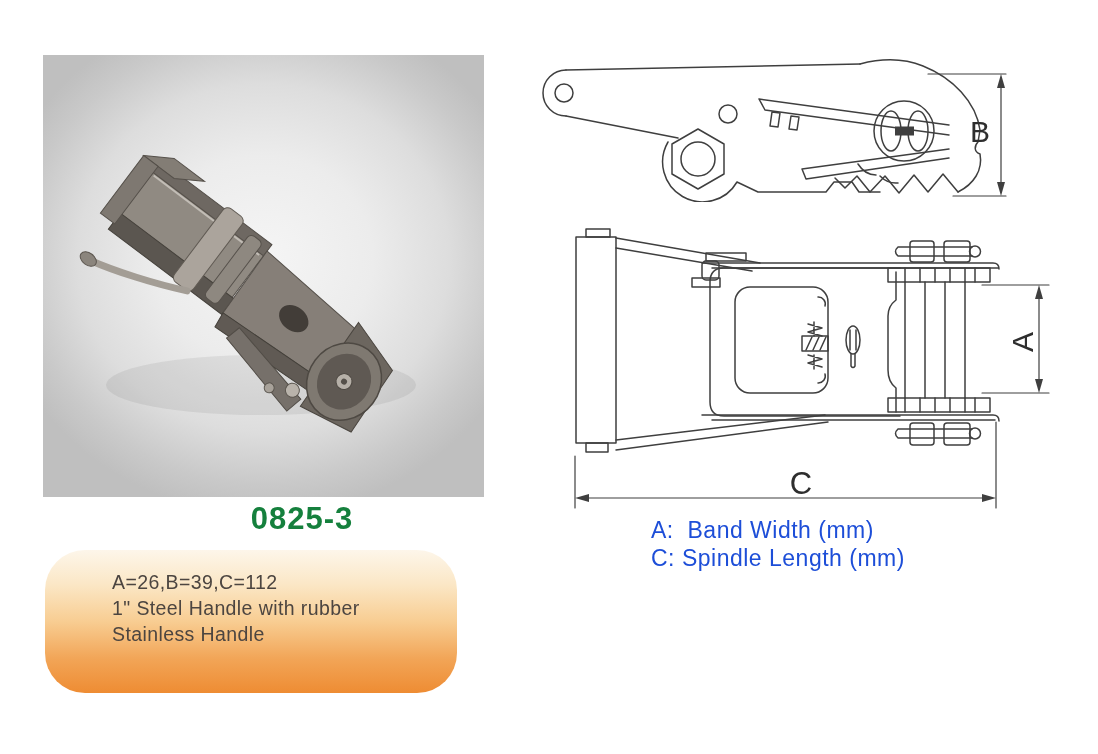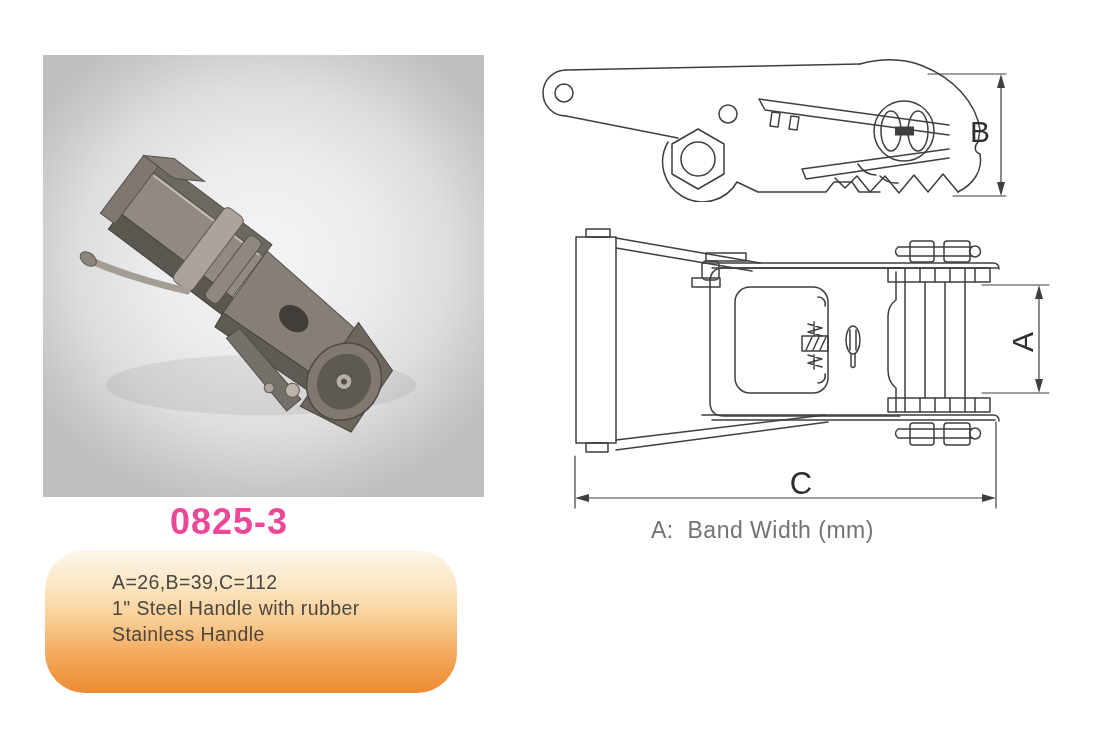--- a/index.html
+++ b/index.html
@@ -6,35 +6,35 @@
   .page{position:relative;width:1098px;height:754px;background:#ffffff;
         font-family:"Liberation Sans", sans-serif;overflow:hidden;}
 
   
   .photo{position:absolute;left:43px;top:55px;width:441px;height:442px;
          background:radial-gradient(ellipse 62% 58% at 50% 46%,
            #f5f5f5 0%, #ececec 40%, #dddddd 68%, #c9c9c9 88%, #bfbfbf 100%);}
   .photo svg{position:absolute;left:0;top:0;}
 
   
-  .model{position:absolute;left:170px;top:501px;width:264px;
-         font-size:36px;font-weight:bold;letter-spacing:1px;color:#ec4899;}
+  .model{position:absolute;left:170px;top:501px;width:264px;text-align:center;
+         font-size:31px;font-weight:bold;letter-spacing:1px;color:#15803d;}
 
   
   .spec-box{position:absolute;left:45px;top:550px;width:412px;height:143px;
             box-sizing:border-box;border-radius:40px;
             padding:19px 0 0 67px;
             background:linear-gradient(180deg,#fdf6ea 0%, #fbe7c6 24%,
               #f8cd92 50%, #f2a557 76%, #ee8c33 100%);
             font-size:19.5px;line-height:26px;color:#4c4540;letter-spacing:0.4px;}
   .spec-box div{white-space:pre;}
 
   
   .legend{position:absolute;left:651px;top:516px;font-size:23px;
-          line-height:28px;color:#737373;letter-spacing:0.5px;}
+          line-height:28px;color:#1d4ed8;letter-spacing:0.5px;}
   .legend div{white-space:pre;}
 
   
   .side-view{position:absolute;left:528px;top:52px;}
   .top-view{position:absolute;left:552px;top:224px;}
   .ln{stroke:#3f3f3f;stroke-width:1.5;fill:none;stroke-linejoin:round;stroke-linecap:round;}
   .thin{stroke-width:1.2;}
   .ar{fill:#3f3f3f;stroke:none;}
   .dim-label{fill:#2e2e2e;font-size:30px;font-family:"Liberation Sans",sans-serif;}
 </style>
@@ -177,15 +177,16 @@
     <polygon class="ar" points="487,61 483,75 491,75"></polygon>
     <polygon class="ar" points="487,169 483,155 491,155"></polygon>
     <polygon class="ar" points="23,274 37,270 37,278"></polygon>
     <polygon class="ar" points="444,274 430,270 430,278"></polygon>
     <text class="dim-label" x="481" y="118" text-anchor="middle" transform="rotate(-90,481,118)">A</text>
     <text class="dim-label" x="249" y="270" text-anchor="middle" style="font-size:31px">C</text>
   </svg>
 
   <div class="legend">
     <div>A:  Band Width (mm)</div>
+    <div>C: Spindle Length (mm)</div>
   </div>
 
 </div>
 
 </body></html>

